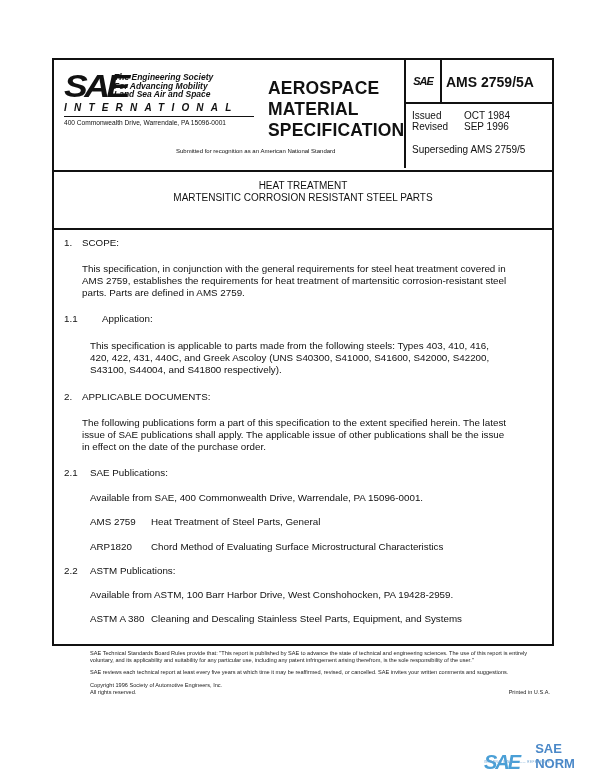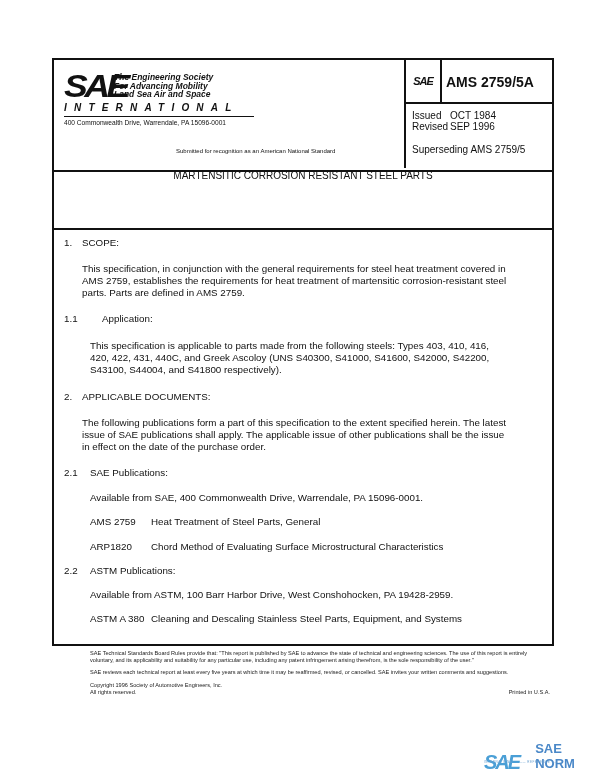--- a/index.html
+++ b/index.html
@@ -26,21 +26,21 @@
                line-height:21px; letter-spacing:0.2px; }
   .submitted { position:absolute; left:122px; top:88px; font-size:6px; white-space:nowrap; }
   .hr-top { position:absolute; left:0; top:0; width:146px; height:42px;
             border-bottom:2px solid #111; }
   .hr-sae { position:absolute; left:0; top:0; width:34px; height:42px;
             border-right:2px solid #111; display:flex; align-items:center; justify-content:center; }
   .hr-sae span { font-weight:bold; font-style:italic; font-size:11px; letter-spacing:-1px; }
   .hr-num { position:absolute; left:40px; top:14px; font-size:14px; font-weight:bold; }
   .hr-dates { position:absolute; left:6px; top:50px; font-size:10px; line-height:11px; }
   .hr-dates .row { display:flex; }
-  .hr-dates .lbl { width:38px; }
+  .hr-dates .lbl { width:52px; }
   .hr-super { position:absolute; left:6px; top:84px; font-size:10px; white-space:nowrap; }
   .titlebox { position:absolute; left:0; top:110px; width:498px; height:58px;
               border-bottom:2px solid #111; text-align:center; }
   .titlebox .t1 { margin-top:10px; font-size:10px; line-height:12px; }
   .titlebox .t2 { font-size:10px; line-height:12px; }
   .body { position:absolute; left:0; top:170px; width:498px; font-size:9.8px; line-height:12px; }
   .p { position:absolute; white-space:nowrap; }
   .footer { position:absolute; left:90px; top:650px; width:460px; font-size:5.6px; line-height:7.2px; color:#222; }
   .footer p { margin:0 0 5px 0; }
   .printed { position:absolute; right:0; }
@@ -59,20 +59,25 @@
         <div class="sae-mark">SAE</div>
         <div class="sae-tag">
           <div>The Engineering Society</div>
           <div>For Advancing Mobility</div>
           <div>Land Sea Air and Space</div>
         </div>
         <div class="intl">INTERNATIONAL</div>
         <div class="intl-line"></div>
         <div class="addr">400 Commonwealth Drive, Warrendale, PA 15096-0001</div>
       </div>
+      <div class="ams-title">
+        <div>AEROSPACE</div>
+        <div>MATERIAL</div>
+        <div>SPECIFICATION</div>
+      </div>
       <div class="submitted">Submitted for recognition as an American National Standard</div>
     </div>
     <div class="hdr-right">
       <div class="hr-top">
         <div class="hr-sae">
             <span>SAE</span>
           </div>
         <div class="hr-num">AMS 2759/5A</div>
       </div>
       <div class="hr-dates">
@@ -83,20 +88,21 @@
         <div class="row">
             <span class="lbl">Revised</span>
             <span>SEP 1996</span>
           </div>
       </div>
       <div class="hr-super">Superseding AMS 2759/5</div>
     </div>
   </div>
 
   <div class="titlebox">
+    <div class="t1">HEAT TREATMENT</div>
     <div class="t2">MARTENSITIC CORROSION RESISTANT STEEL PARTS</div>
   </div>
 
   <div class="body">
     <div class="p" style="left:10px;top:7px">1.</div>
     <div class="p" style="left:28px;top:7px">SCOPE:</div>
     <div class="p" style="left:28px;top:33px">This specification, in conjunction with the general requirements for steel heat treatment covered in</div>
     <div class="p" style="left:28px;top:45px">AMS 2759, establishes the requirements for heat treatment of martensitic corrosion-resistant steel</div>
     <div class="p" style="left:28px;top:57px">parts.  Parts are defined in AMS 2759.</div>
 

